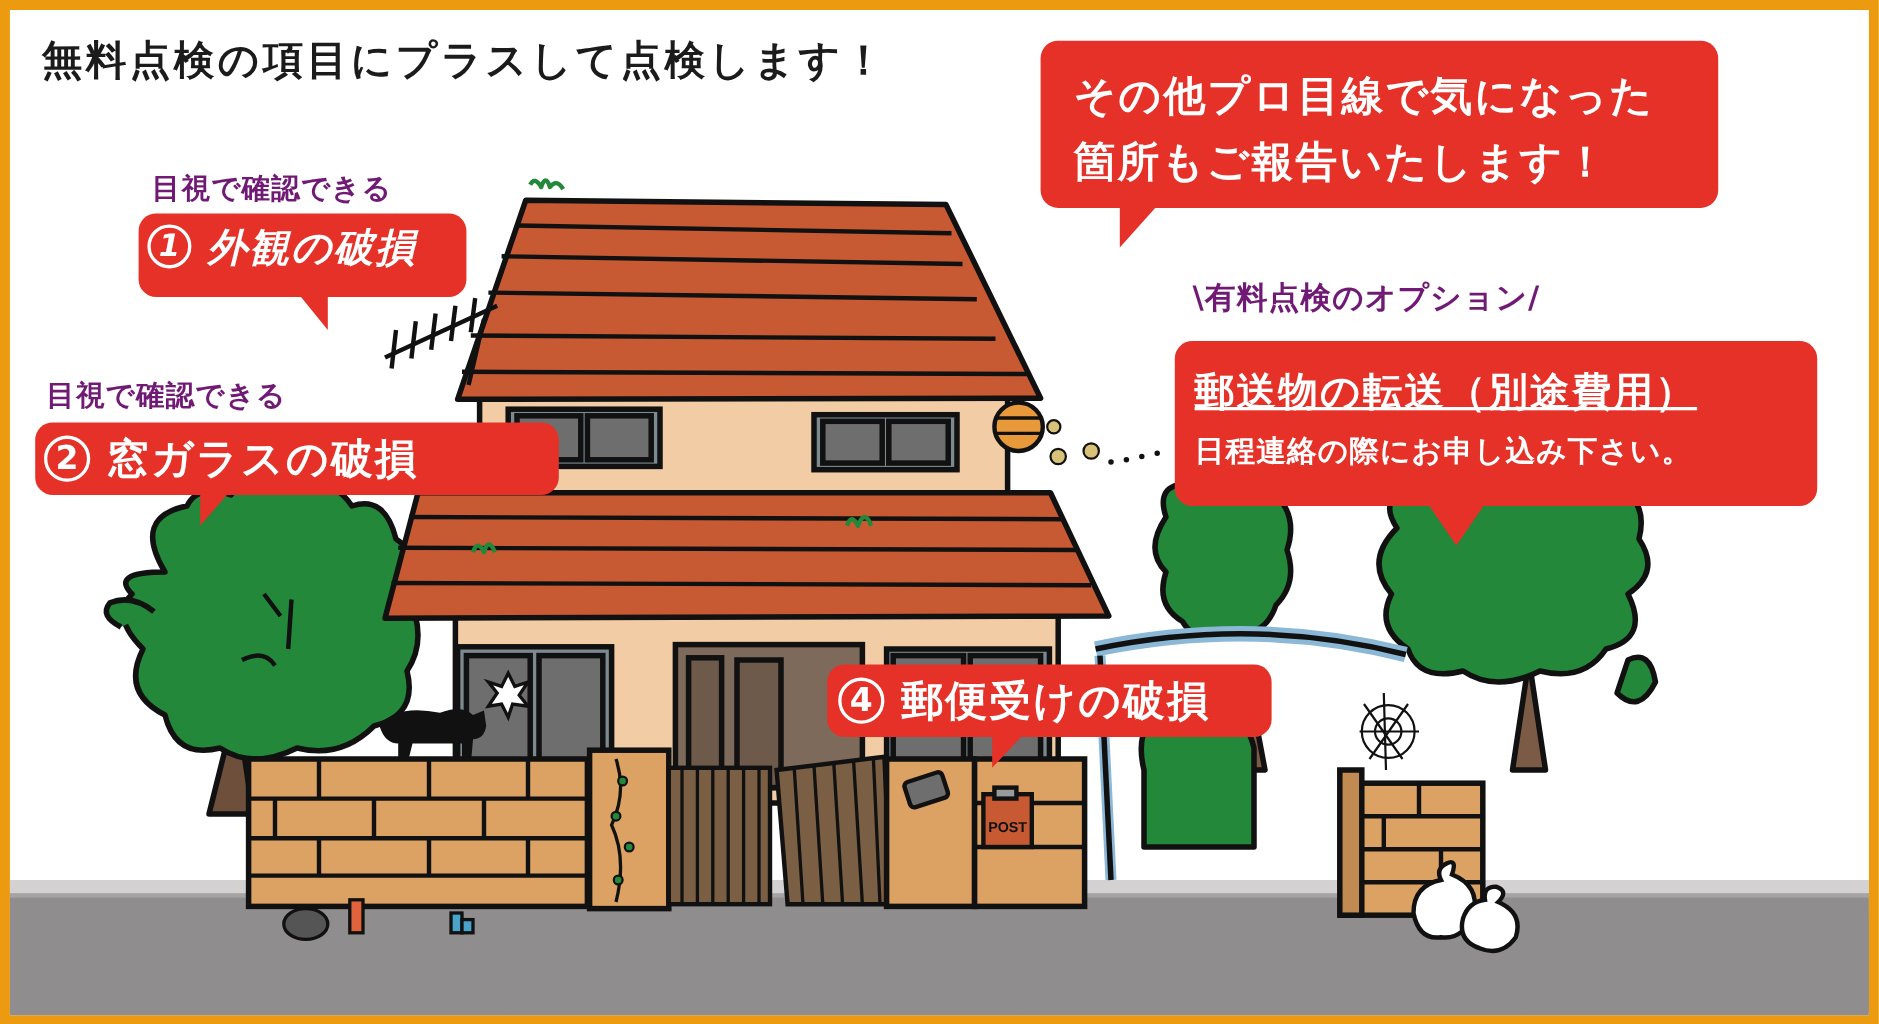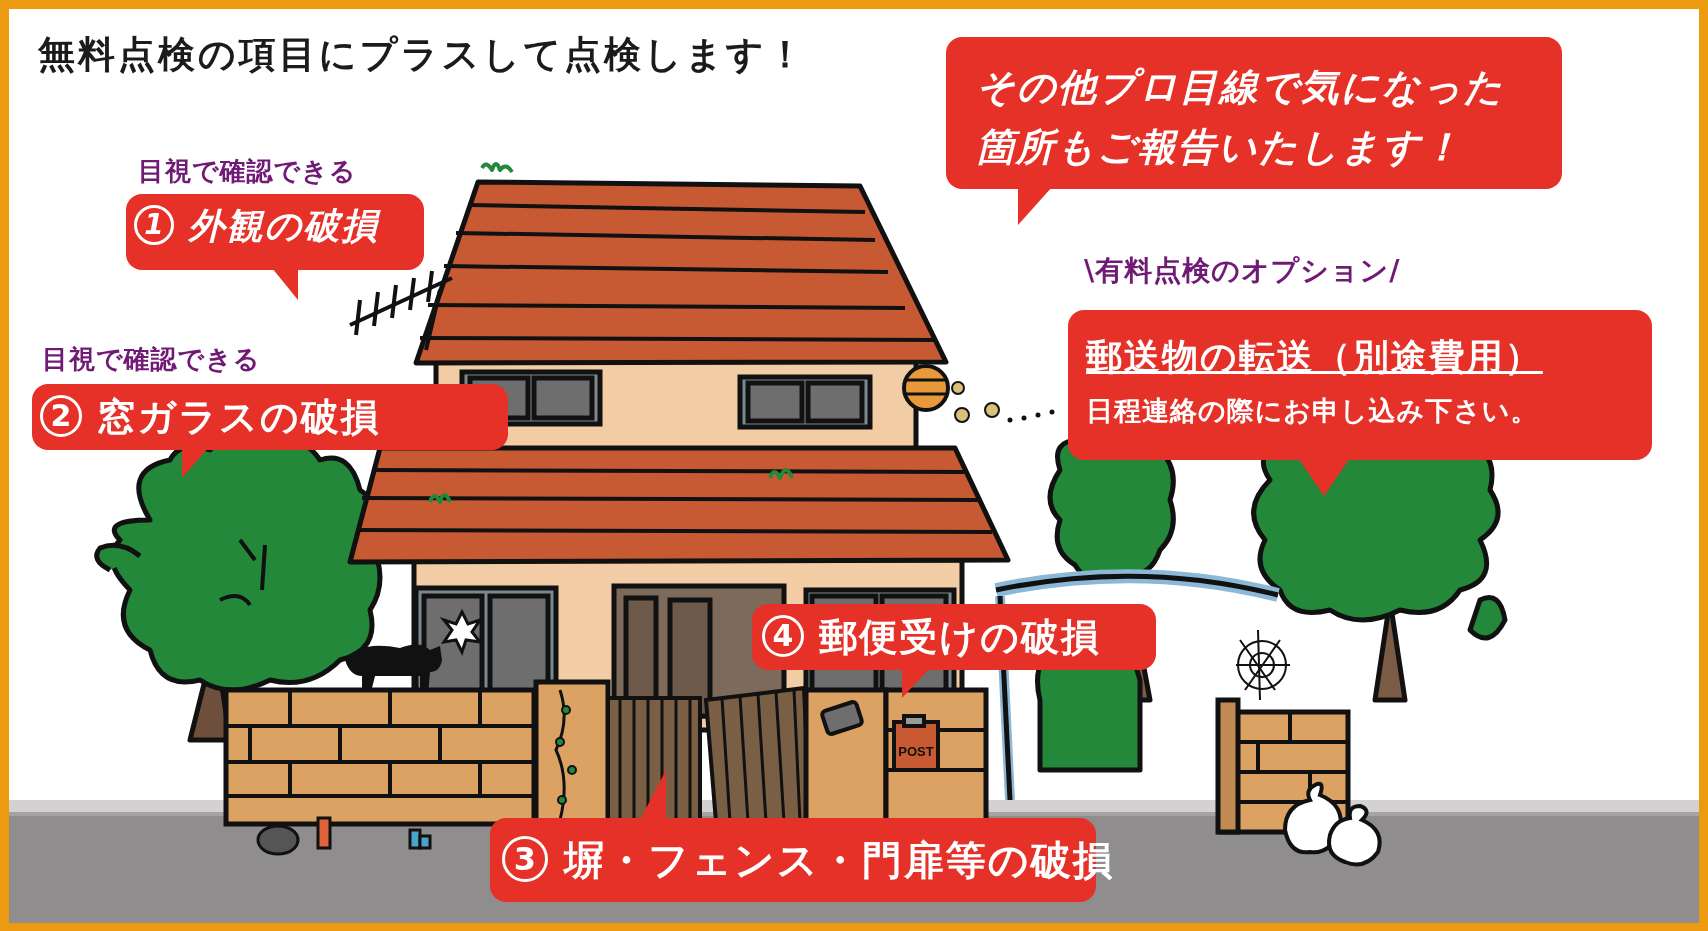--- a/index.html
+++ b/index.html
@@ -39,21 +39,21 @@
       letter-spacing: 2px;
     }
     .bubble .tail {
       position: absolute; width: 0; height: 0;
     }
     .bubble .num {
       display: inline-block; border: 3px solid #fff; border-radius: 50%;
       text-align: center; font-weight: bold; letter-spacing: 0;
     }
 
-    .b-main { left: 946px; top: 37px; width: 616px; height: 152px; padding: 20px 0 0 30px; font-size: 38px; line-height: 60px; font-style: italic; }
+    .b-main { left: 946px; top: 37px; width: 616px; height: 152px; padding: 20px 0 0 30px; font-size: 38px; line-height: 60px; }
     .b-main .tail { left: 72px; bottom: -36px; border-left: 0 solid transparent; border-right: 34px solid transparent; border-top: 38px solid #e53127; }
 
     .b-1 { left: 126px; top: 194px; width: 298px; height: 76px; font-size: 36px; line-height: 64px; padding-left: 8px; font-style: italic; }
     .b-1 .tail { left: 146px; bottom: -30px; border-left: 26px solid transparent; border-right: 0 solid transparent; border-top: 32px solid #e53127; }
 
     .b-2 { left: 32px; top: 384px; width: 476px; height: 66px; font-size: 38px; line-height: 66px; padding-left: 8px; }
     .b-2 .tail { left: 150px; bottom: -28px; border-left: 0 solid transparent; border-right: 26px solid transparent; border-top: 30px solid #e53127; }
 
     .b-3 { left: 490px; top: 818px; width: 606px; height: 84px; font-size: 40px; line-height: 84px; padding-left: 12px; }
     .b-3 .tail { left: 150px; top: -48px; border-left: 26px solid transparent; border-right: 0 solid transparent; border-bottom: 50px solid #e53127; }
@@ -256,25 +256,20 @@
     <span>窓ガラスの破損</span>
     <span class="tail"></span>
   </div>
 
   <div class="bubble b-4">
     <span class="num" style="width:42px;height:42px;line-height:36px;font-size:30px;vertical-align:4px;">4</span>
     <span>郵便受けの破損</span>
     <span class="tail"></span>
   </div>
 
-  <div class="bubble b-3">
-    <span class="num" style="width:46px;height:46px;line-height:40px;font-size:32px;vertical-align:4px;">3</span>
-    <span>塀・フェンス・門扉等の破損</span>
-    <span class="tail"></span>
-  </div>
 
   <div class="caption" style="left:1084px; top:252px; font-size:28px;text-align:right;">\有料点検のオプション/</div>
   <div class="bubble b-opt">
     <span class="line1">郵送物の転送（別途費用）</span>
     <span class="line2">日程連絡の際にお申し込み下さい。</span>
     <span class="tail"></span>
   </div>
 </div>
 
 </body></html>

